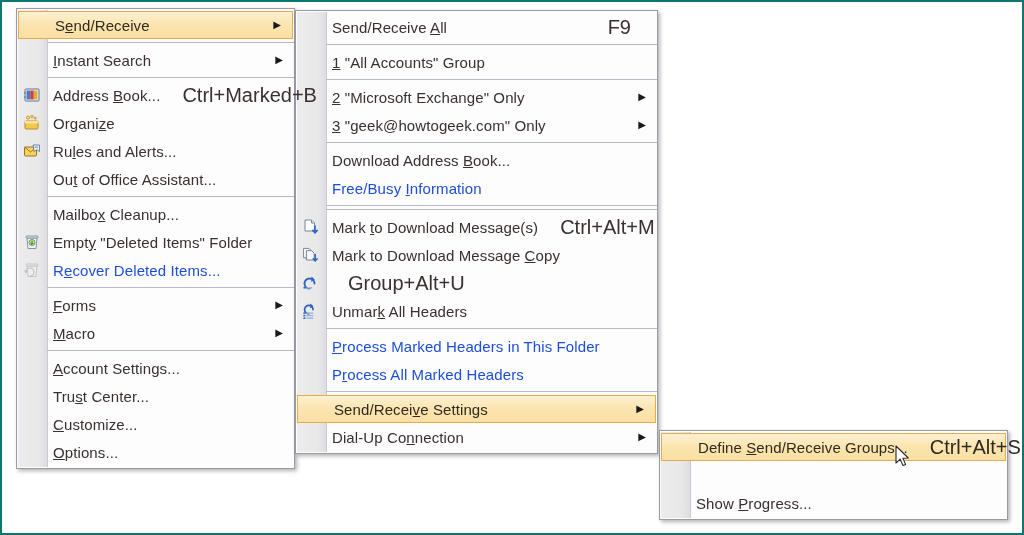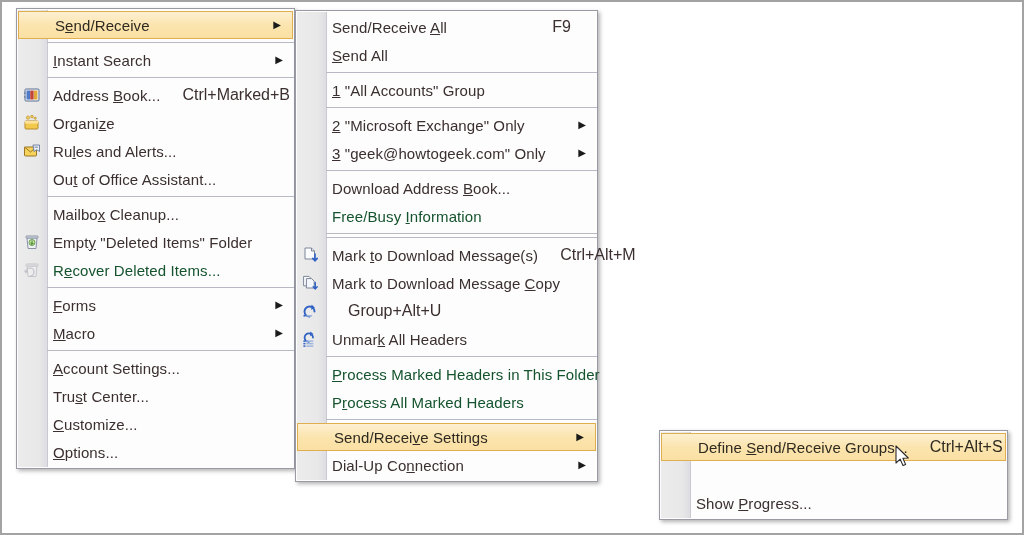--- a/index.html
+++ b/index.html
@@ -6,21 +6,21 @@
   html, body {
     margin: 0; padding: 0;
     width: 1024px; height: 535px;
     background: #ffffff;
     font-family: "Liberation Sans", sans-serif;
   }
   #canvas {
     position: relative;
     width: 1024px; height: 535px;
     background: #ffffff;
-    border: 2px solid #a3a3a3;
+    border: 2px solid #0f766e;
     overflow: hidden;
   }
 
   
   .menu {
     position: absolute;
     background: #fdfdfd;
     border: 1px solid #9a9aa5;
     box-shadow: 2px 2px 4px rgba(0,0,0,0.30);
     padding: 2px 0;
@@ -53,52 +53,52 @@
     display: flex; align-items: center; justify-content: center;
   }
   .row .lbl {
     flex: 1 1 auto;
     font-size: 15px;
     color: #3b2f2f;
     letter-spacing: .1px;
     padding-left: 6px;
   }
   .row .acc {
-    font-size: 16px;
+    font-size: 20px;
     color: #3b2f2f;
     padding-left: 22px;
     padding-right: 4px;
   }
   .row .arrow {
     width: 14px; min-width: 14px;
     text-align: center;
     font-size: 10px;
     color: #1a1a1a;
     line-height: 1;
   }
   .row.disabled .lbl,
-  .row.disabled .acc { color: #14532d; }
+  .row.disabled .acc { color: #1d4ed8; }
   .row.hl {
     background: linear-gradient(to bottom,#fdf0d2 0%, #fbe4ae 50%, #fbe0a4 100%);
     border: 1px solid #e0ae4e;
     height: 28px;
     margin: 0 1px;
   }
   .row.hl .lbl, .row.hl .acc { color: #2e2a21; }
   .sep {
     height: 1px;
     margin: 3px 0 3px 30px;
     background: #b9b9c6;
     position: relative; z-index: 2;
   }
   .u { text-decoration: underline; }
 
   
   #menu1 { left: 14px;  top: 6px;   width: 279px; }
-  #menu2 { left: 293px; top: 8px;   width: 303px; }
+  #menu2 { left: 293px; top: 8px;   width: 363px; }
   #menu3 { left: 657px; top: 428px; width: 349px; }
   #menu3 .row .lbl { padding-left: 6px; }
 
   
   .gi { width: 18px; height: 18px; display:block; }
 
   
   #cursor {
     position: absolute;
     left: 893px; top: 443px;
@@ -241,25 +241,20 @@
 
   <div class="menu" id="menu2">
     <div class="gutter">
         <div class="gutter-line"></div>
       </div>
     <div class="items">
         <div class="row">
           <span class="ico"></span>
           <span class="lbl">Send/Receive <span class="u">A</span>ll</span>
           <span class="acc">F9</span>
-          <span class="arrow"></span>
-        </div>
-        <div class="row">
-          <span class="ico"></span>
-          <span class="lbl"><span class="u">S</span>end All</span>
           <span class="arrow"></span>
         </div>
         <div class="sep"></div>
         <div class="row">
           <span class="ico"></span>
           <span class="lbl"><span class="u">1</span> "All Accounts" Group</span>
           <span class="arrow"></span>
         </div>
         <div class="sep"></div>
         <div class="row">

